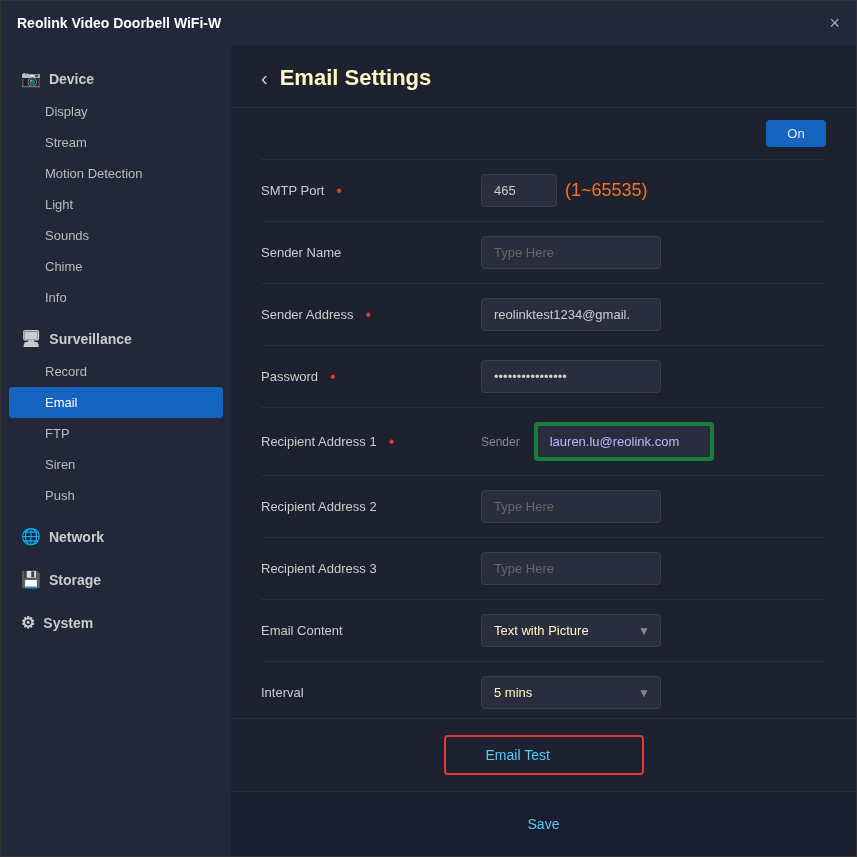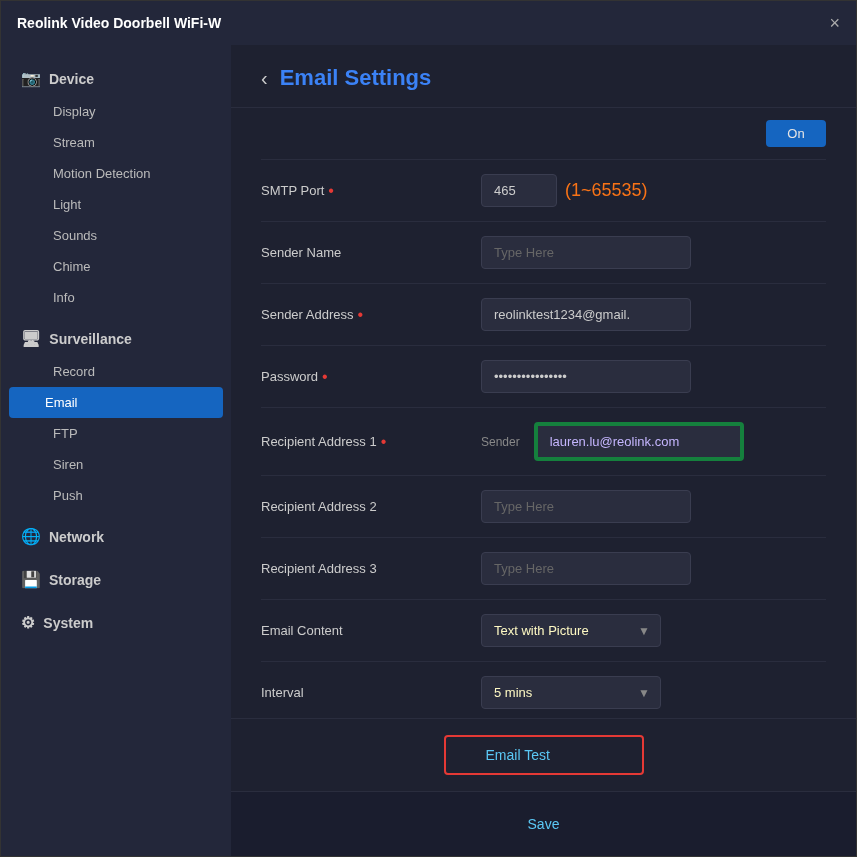--- a/index.html
+++ b/index.html
@@ -69,21 +69,20 @@
       font-weight: bold;
     }
     .sidebar-section-header .icon {
       font-size: 16px;
     }
     .sidebar-item {
       padding: 8px 20px 8px 44px;
       color: #bbb;
       font-size: 13px;
       cursor: pointer;
-      margin-left: 8px;
     }
     .sidebar-item.active {
       background: #1565c0;
       color: #fff;
       border-radius: 4px;
       margin: 0 8px;
       padding: 8px 20px 8px 36px;
     }
     
     .main-content {
@@ -100,21 +99,21 @@
       padding: 20px 30px 16px;
       border-bottom: 1px solid #2a2d3e;
       flex-shrink: 0;
     }
     .back-arrow {
       color: #ccc;
       font-size: 20px;
       cursor: pointer;
     }
     .page-title {
-      color: #3b82f6;
+      color: #fef9c3;
       font-size: 22px;
       font-weight: bold;
     }
     .form-container {
       flex: 1;
       overflow-y: auto;
       padding: 0 30px 20px;
     }
     
     .partial-row {
@@ -140,40 +139,40 @@
       align-items: center;
       padding: 14px 0;
       border-bottom: 1px solid #2a2d3e;
     }
     .form-label {
       color: #ccc;
       font-size: 13px;
       flex: 0 0 220px;
       display: flex;
       align-items: center;
-      gap: 4px;
+      gap: 12px;
     }
     .required-dot {
       color: #e53935;
       font-size: 16px;
     }
     .form-field-wrapper {
       flex: 1;
       display: flex;
       align-items: center;
       gap: 8px;
     }
     .field-input {
       background: #2a2d3e;
       border: 1px solid #3a3d50;
       border-radius: 4px;
       color: #ccc;
       padding: 8px 12px;
       font-size: 13px;
-      width: 210px;
+      width: 180px;
     }
     .field-input.active-border {
       border: 4px solid #15803d;
       color: #c4b5fd;
       background: #2a2d3e;
     }
     .field-input::placeholder { color: #666; }
     .field-hint {
       color: #f97316;
       font-size: 18px;

